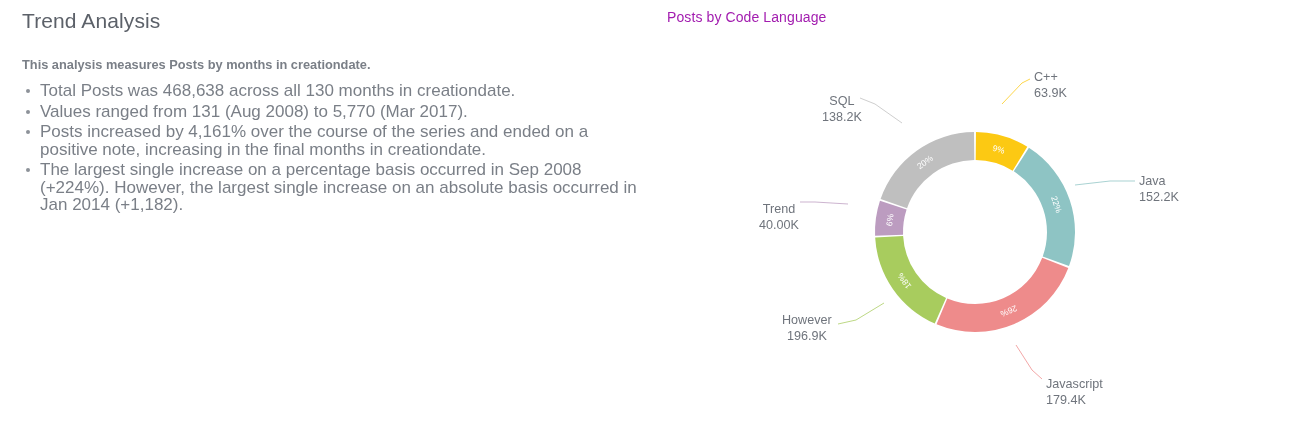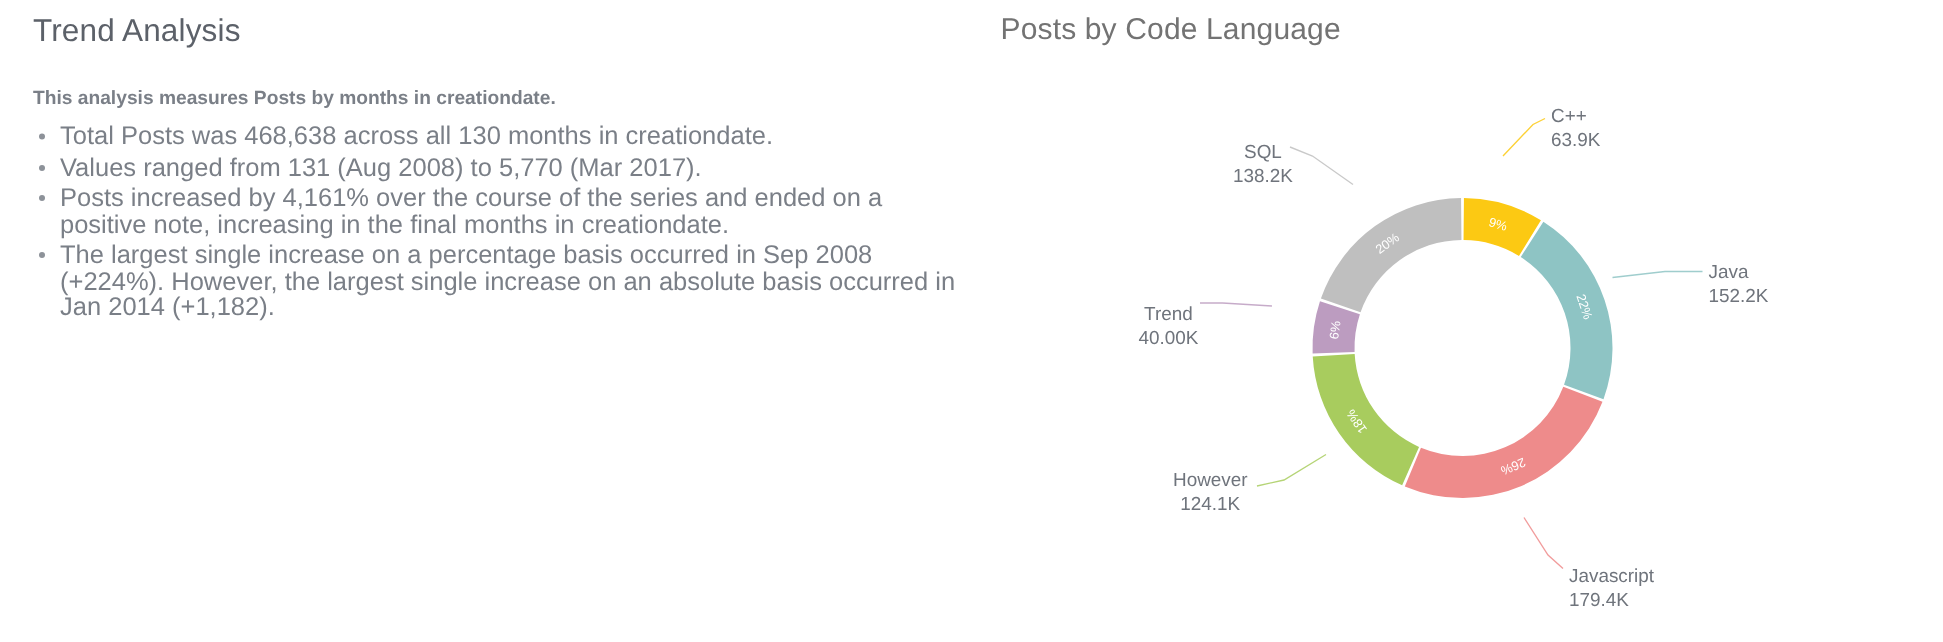--- a/index.html
+++ b/index.html
@@ -71,22 +71,22 @@
   
   .panel-right {
     position: absolute;
     left: 660px; top: 0;
     width: 635px; height: 428px;
   }
   .chart-title {
     position: absolute;
     left: 7px;
     top: 9px;
-    font-size: 20px;
-    color: #737373;
+    font-size: 14px;
+    color: #a21caf;
     letter-spacing: .1px;
     white-space: nowrap;
   }
   .chart-stage {
     position: absolute;
     left: 0; top: 0;
     width: 635px; height: 428px;
   }
   .chart-svg {
     position: absolute;
@@ -161,21 +161,21 @@
     <div class="callout right-side" id="callout-1" style="left: 479px; top: 174px;">
       <span class="cl-name">Java</span>
       <span class="cl-value">152.2K</span>
     </div>
     <div class="callout right-side" id="callout-2" style="left: 386px; top: 377px;">
       <span class="cl-name">Javascript</span>
       <span class="cl-value">179.4K</span>
     </div>
     <div class="callout left-side" id="callout-3" style="left: 122px; top: 313px;">
       <span class="cl-name">However</span>
-      <span class="cl-value">124.1K</span>
+      <span class="cl-value">196.9K</span>
     </div>
     <div class="callout left-side" id="callout-4" style="left: 99px; top: 202px;">
       <span class="cl-name">Trend</span>
       <span class="cl-value">40.00K</span>
     </div>
     <div class="callout left-side" id="callout-5" style="left: 162px; top: 94px;">
       <span class="cl-name">SQL</span>
       <span class="cl-value">138.2K</span>
     </div>
   </div>

